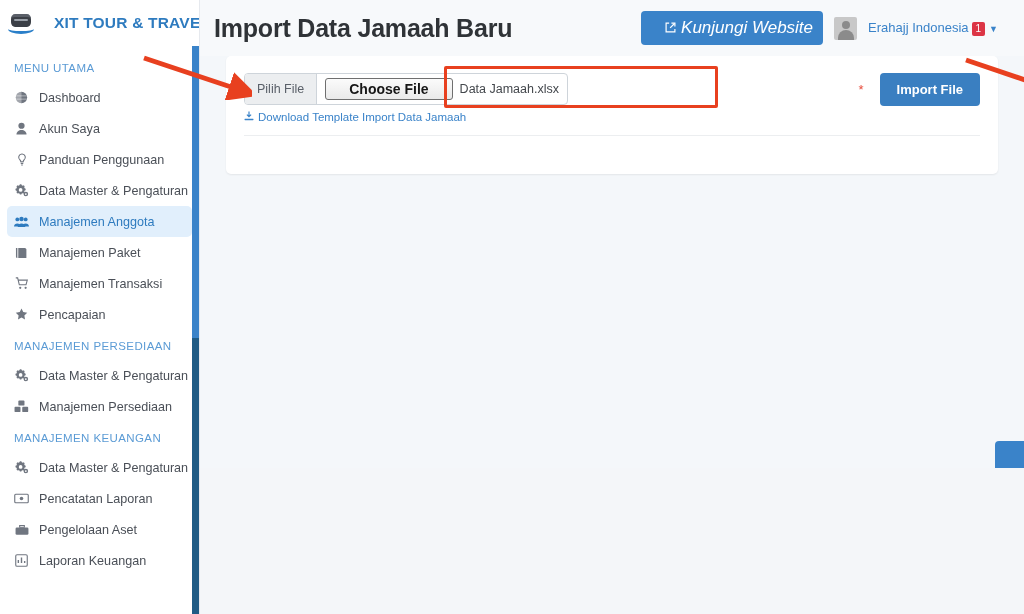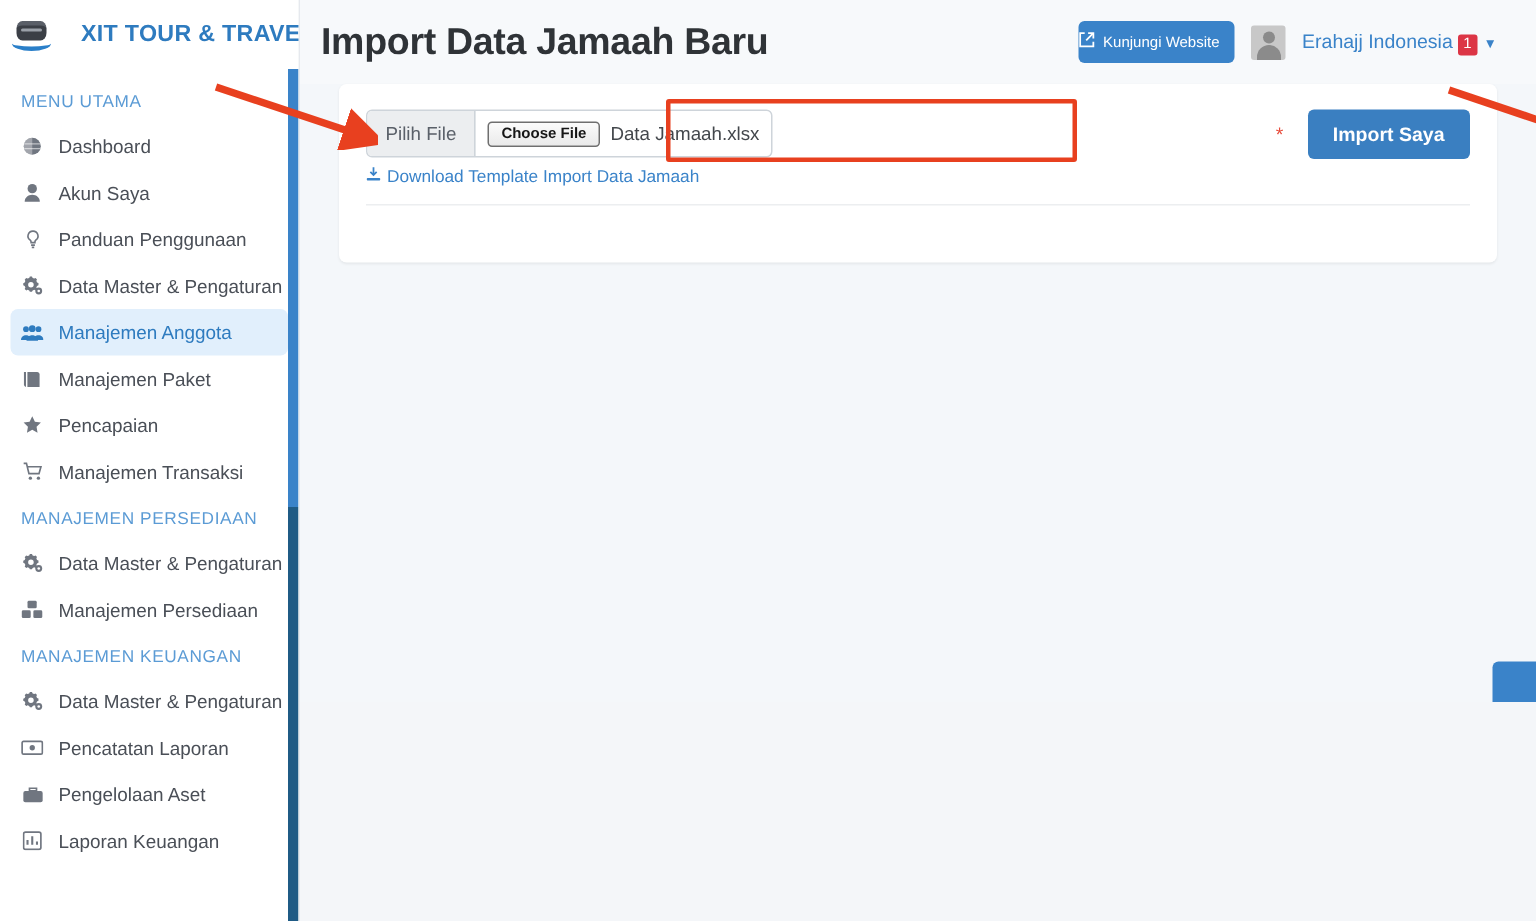--- a/index.html
+++ b/index.html
@@ -128,25 +128,26 @@
     color: #2f3337;
     letter-spacing: -.2px;
     flex: 1 1 auto;
   }
   .topbar-right { display: flex; align-items: center; gap: 11px; }
   .btn-visit {
     background: #3a83c9;
     color: #fff;
     border: none;
     border-radius: 4px;
-    font-size: 10px;
-    padding: 7px 10px 7px 0;
+    font-size: 17px;
+    padding: 7px 10px 7px 24px;
     display: inline-flex; align-items: center; gap: 5px;
     cursor: pointer;
     white-space: nowrap;
+    font-style: italic;
   }
   .avatar {
     width: 23px; height: 23px;
     background: #c8c8c8;
     border-radius: 2px;
     position: relative; overflow: hidden;
     flex: 0 0 23px;
   }
   .avatar .head { position: absolute; left: 7.5px; top: 4px; width: 8px; height: 8px; border-radius: 50%; background: #8b8b8b; }
   .avatar .body { position: absolute; left: 3.5px; top: 13px; width: 16px; height: 11px; border-radius: 8px 8px 0 0; background: #8b8b8b; }
@@ -204,24 +205,24 @@
     padding: 0 8px;
     height: 100%;
     font-size: 12.5px;
     color: #43474c;
     white-space: nowrap;
   }
   .choose-btn {
     border: 1px solid #6f6f6f;
     background: linear-gradient(#fbfbfb,#eaeaea);
     border-radius: 3px;
-    font-size: 10px;
+    font-size: 14px;
     font-weight: bold;
     color: #161616;
-    padding: 2px 8px;
+    padding: 2px 23px;
     cursor: pointer;
   }
   .spacer { flex: 1 1 auto; }
   .req-star { color: #e74c3c; font-size: 13px; margin-right: 6px; }
   .btn-import {
     background: #3a7fc1;
     color: #fff;
     border: none;
     border-radius: 4px;
     font-size: 13px;
@@ -350,36 +351,36 @@
           <svg width="13" height="12" viewBox="0 0 14 13" fill="currentColor">
               <path d="M1 1h9.5c1 0 1.8.8 1.8 1.8V12H2.8C1.8 12 1 11.2 1 10.2z"></path>
               <path d="M3 1v11" stroke="#fff" stroke-width="1"></path>
             </svg>
         </span>
         <span>Manajemen Paket</span>
       </div>
 
       <div class="nav-item">
         <span class="ico">
-          <svg width="13" height="13" viewBox="0 0 14 14" fill="currentColor">
-              <path d="M7 .5l1.9 3.9 4.3.6-3.1 3 .7 4.3L7 10.3 3.2 12.3l.7-4.3L.8 5l4.3-.6z"></path>
-            </svg>
-        </span>
-        <span>Pencapaian</span>
-      </div>
-
-      <div class="nav-item">
-        <span class="ico">
           <svg width="14" height="13" viewBox="0 0 15 14" fill="none" stroke="currentColor" stroke-width="1.2">
               <path d="M.8 1h2l1.8 7.4h7.2l1.4-5H3.6"></path>
               <circle cx="5.6" cy="11.6" r="1.2" fill="currentColor" stroke="none"></circle>
               <circle cx="11.4" cy="11.6" r="1.2" fill="currentColor" stroke="none"></circle>
             </svg>
         </span>
         <span>Manajemen Transaksi</span>
+      </div>
+
+      <div class="nav-item">
+        <span class="ico">
+          <svg width="13" height="13" viewBox="0 0 14 14" fill="currentColor">
+              <path d="M7 .5l1.9 3.9 4.3.6-3.1 3 .7 4.3L7 10.3 3.2 12.3l.7-4.3L.8 5l4.3-.6z"></path>
+            </svg>
+        </span>
+        <span>Pencapaian</span>
       </div>
 
       <div class="nav-header">MANAJEMEN PERSEDIAAN</div>
 
       <div class="nav-item">
         <span class="ico">
           <svg width="15" height="13" viewBox="0 0 17 14" fill="currentColor">
               <path d="M6.2 1.1l.5-1.1h1.6l.5 1.1 1.2.5 1-.5 1.1 1.2-.5 1 .5 1.2 1.1.5v1.6l-1.1.5-.5 1.2.5 1-1.1 1.2-1-.5-1.2.5-.5 1.1H6.7l-.5-1.1-1.2-.5-1 .5L2.8 9.4l.5-1-.5-1.2-1.1-.5V5.1l1.1-.5.5-1.2-.5-1L3.9 1.1l1 .5zM7.5 4.2a2.1 2.1 0 100 4.2 2.1 2.1 0 000-4.2z"></path>
               <circle cx="13.4" cy="11" r="2.6"></circle>
               <circle cx="13.4" cy="11" r="1" fill="#fff"></circle>
@@ -481,21 +482,21 @@
         <div class="form-row">
           <div class="file-wrap">
             <span class="file-label">Pilih File</span>
             <span class="file-input-area">
               <button class="choose-btn">Choose File</button>
               <span>Data Jamaah.xlsx</span>
             </span>
           </div>
           <div class="spacer"></div>
           <span class="req-star">*</span>
-          <button class="btn-import">Import Saya</button>
+          <button class="btn-import">Import File</button>
         </div>
 
         <a class="dl-link">
           <span>
             <svg width="10" height="10" viewBox="0 0 11 11" fill="currentColor">
                 <path d="M5.5 0.6v5.2M3.2 4l2.3 2.3L7.8 4" stroke="currentColor" stroke-width="1.3" fill="none"></path>
                 <rect x="0.6" y="8.4" width="9.8" height="1.8" rx=".5"></rect>
               </svg>
           </span>
           <span>Download Template Import Data Jamaah</span>

